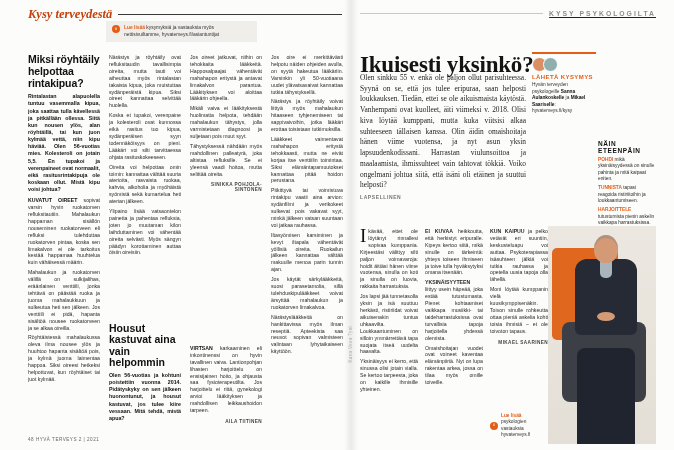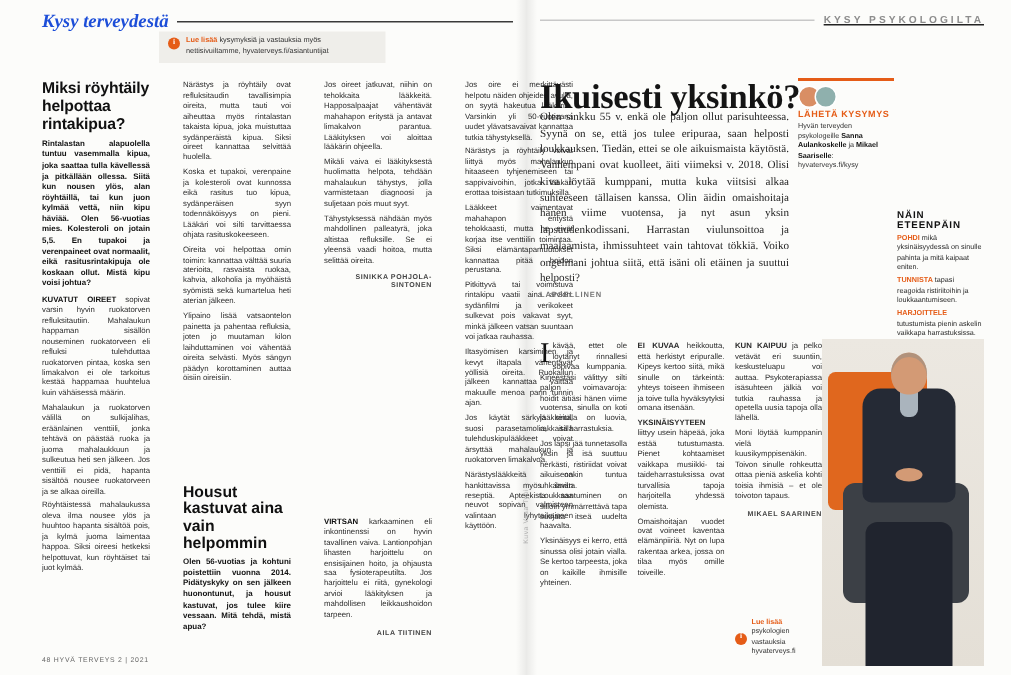--- a/index.html
+++ b/index.html
@@ -3,28 +3,28 @@
 <meta charset="utf-8">
 <style>
   html,body{margin:0;padding:0;background:#ffffff;}
   .spread{position:relative;width:674px;height:450px;background:#fcfcfa;overflow:hidden;
           font-family:"Liberation Sans",sans-serif;color:#222;}
   .gutter{position:absolute;left:344px;top:0;width:14px;height:450px;
           background:linear-gradient(90deg,rgba(0,0,0,0) 0%,rgba(0,0,0,0.07) 50%,rgba(0,0,0,0) 100%);}
   
   .page-left{position:absolute;left:28px;top:8px;width:314px;height:432px;}
   .lp-header{display:flex;align-items:center;gap:6px;height:12px;}
-  .lp-label{font-family:"Liberation Serif",serif;font-style:italic;font-weight:700;font-size:12.5px;color:#1d4ed8;white-space:nowrap;}
+  .lp-label{font-family:"Liberation Serif",serif;font-style:italic;font-weight:700;font-size:12.5px;color:#c2410c;white-space:nowrap;}
   .lp-rule{flex:1;height:1px;background:#3a3a3a;}
   .promo{position:absolute;top:13px;left:78px;width:151px;box-sizing:border-box;background:#efeeea;
          display:flex;gap:4px;padding:4px 6px;align-items:flex-start;font-size:4.9px;line-height:1.35;color:#333;}
   .promo .icon-circle{flex:0 0 auto;width:8px;height:8px;border-radius:50%;background:#e55c17;color:#fff;
          font-size:5px;font-weight:bold;display:flex;align-items:center;justify-content:center;font-family:"Liberation Serif",serif;}
   .promo b{color:#e55c17;}
-  .lp-cols{position:absolute;top:46px;left:0;display:flex;gap:22px;height:372px;}
+  .lp-cols{position:absolute;top:46px;left:0;display:flex;gap:9px;height:372px;}
   .col{width:72px;overflow:hidden;}
   .flexcol{display:flex;flex-direction:column;}
   .spacer{flex:1;}
   .q-head{margin:0 0 4px;font-size:10.5px;line-height:1.12;font-weight:800;color:#101010;letter-spacing:-0.1px;}
   .q2-head{margin:0 0 3px;font-size:10.5px;line-height:1.1;font-weight:800;color:#101010;}
   .qtext{margin:0 0 4px;font-size:5.3px;font-weight:bold;line-height:1.35;text-align:justify;color:#111;}
   .bp{margin:0 0 3px;font-size:5.2px;line-height:1.33;text-align:justify;color:#2b2b2b;}
   .lead{font-weight:bold;color:#111;}
   .credit{margin:2px 0 2px;font-size:4.7px;font-weight:bold;letter-spacing:.4px;color:#444;text-align:right;}
   .footer{position:absolute;left:28px;top:437px;font-size:4.6px;letter-spacing:.5px;color:#666;}

